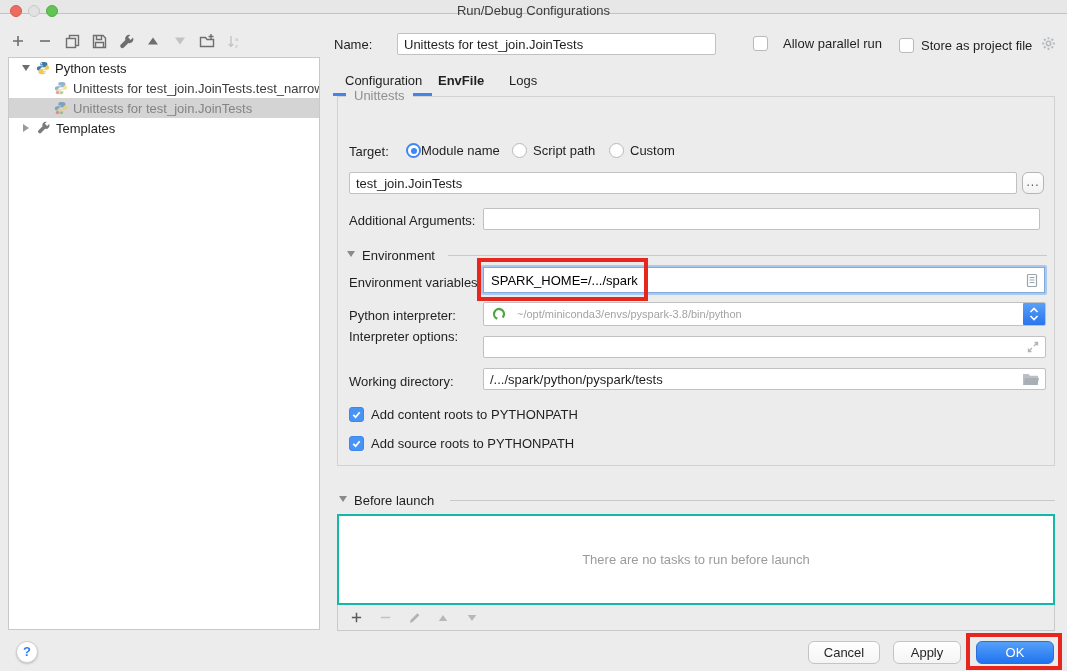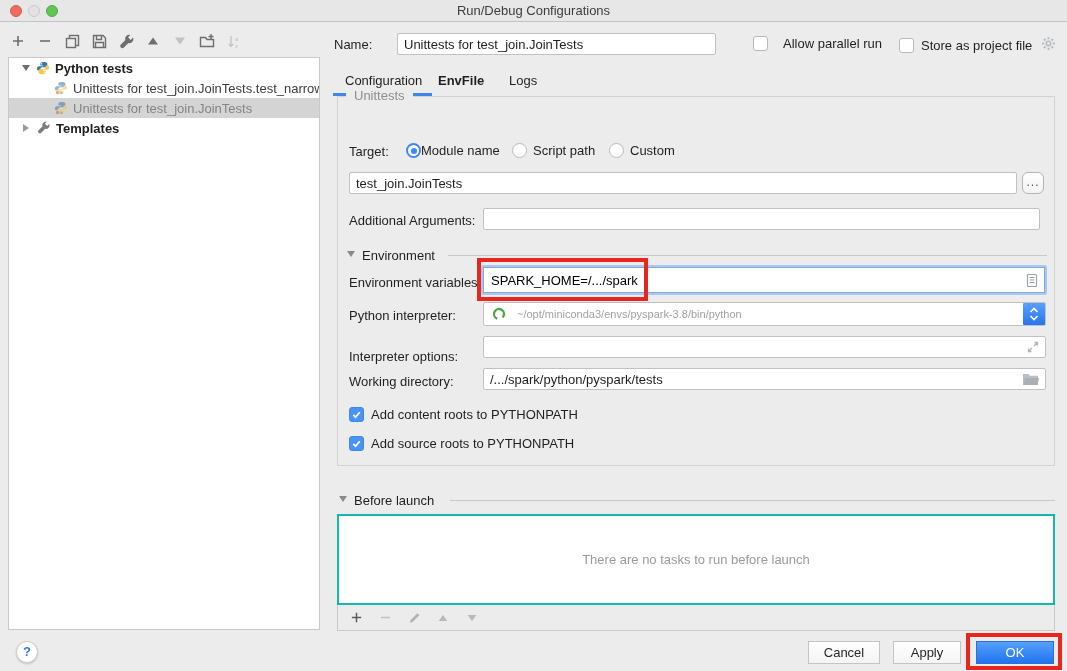--- a/index.html
+++ b/index.html
@@ -1,21 +1,21 @@
 <!DOCTYPE html>
 <html><head>
 <meta charset="utf-8">
 <style>
   * { margin:0; padding:0; box-sizing:border-box; }
   html,body { width:1067px; height:671px; }
   body { font-family:"Liberation Sans","DejaVu Sans",sans-serif; font-size:13px; color:#1f1f1f; }
   #window { position:relative; width:1067px; height:671px; background:#ececec; overflow:hidden; }
 
   
-  .titlebar { position:absolute; left:0; top:0; width:1067px; height:22px;
+  .titlebar { position:absolute; left:0; top:0; width:1067px; height:14px;
               background:#e7e7e7; border-bottom:1px solid #c3c3c3; }
   .title { position:absolute; left:0; right:0; top:0; height:22px; line-height:22px;
            text-align:center; color:#3d3d3d; font-weight:500; }
   .tl { position:absolute; top:5px; width:12px; height:12px; border-radius:50%; }
   .tl.red   { left:10px; background:#ed6b5f; border:1px solid #d95b50; }
   .tl.mid   { left:28px; background:#e2e2e2; border:1px solid #c9c9c9; }
   .tl.green { left:46px; background:#62c454; border:1px solid #4fae43; }
 
   
   .lp-toolbar { position:absolute; left:10px; top:31px; height:20px; display:flex; gap:11px; align-items:center; }
@@ -24,21 +24,21 @@
               background:#ffffff; border:1px solid #c9c9c9; overflow:hidden; }
   .trow { position:relative; height:20px; display:flex; align-items:center; white-space:nowrap; }
   .trow.sel { background:#d4d4d4; }
   .trow .lbl { overflow:hidden; }
   .tw-exp-down { width:0; height:0; border-left:4.5px solid transparent; border-right:4.5px solid transparent;
                  border-top:6px solid #6e6e6e; margin-left:13px; }
   .tw-exp-right { width:0; height:0; border-top:4.5px solid transparent; border-bottom:4.5px solid transparent;
                   border-left:6px solid #9b9b9b; margin-left:14px; }
   .ticon { width:14px; height:14px; flex:0 0 14px; margin-right:5px; }
   .faded { opacity:.55; }
-  .bold { font-weight:bold; }
+  .bold { font-weight:normal; }
   .graytext { color:#848484; }
   .darktext { color:#3c3c3c; }
 
   
   .abs { position:absolute; }
   .row { position:absolute; display:flex; align-items:center; }
   input.fld { height:22px; border:1px solid #c1c1c1; background:#fff; font:13px "Liberation Sans",sans-serif;
               color:#1f1f1f; padding:0 6px; border-radius:2px; outline:none; }
   .cb { width:15px; height:15px; border:1px solid #b9b9b9; border-radius:3px; background:#fff; flex:0 0 15px; }
   .cb.checked { background:#4793f6; border-color:#3f87ec; display:flex; align-items:center; justify-content:center; }
@@ -85,21 +85,21 @@
 
   
   .bl-box { position:absolute; left:337px; top:514px; width:718px; height:91px; background:#fff;
             border:2px solid #14b8a6; display:flex; align-items:center; justify-content:center; }
   .bl-empty { color:#9b9b9b; }
   .bl-toolbar { position:absolute; left:337px; top:605px; width:718px; height:26px;
                 border:1px solid #c9c9c9; border-top:none; background:#ececec;
                 display:flex; align-items:center; gap:13px; padding-left:10px; }
 
   
-  .btn { position:absolute; height:23px; border:1px solid #c4c4c4; border-radius:0;
+  .btn { position:absolute; height:23px; border:1px solid #c4c4c4; border-radius:6px;
          background:linear-gradient(#ffffff,#f4f4f4); text-align:center; line-height:21px; color:#262626; }
   .btn.primary { background:linear-gradient(#55a0f8,#2174f1); border-color:#2d6fd8; color:#fff; }
   .help-circle { position:absolute; left:16px; top:641px; width:22px; height:22px; border-radius:50%;
                  background:#fff; border:1px solid #cfcfcf; box-shadow:0 1px 2px rgba(0,0,0,.18);
                  color:#2f7df6; font-weight:bold; text-align:center; line-height:20px; }
 </style>
 </head>
 <body>
 
 <div id="window">
@@ -289,21 +289,21 @@
         </svg>
       </span>
     <span class="path-text">~/opt/miniconda3/envs/pyspark-3.8/bin/python</span>
     <span class="stepper">
       <svg width="12" height="16" viewBox="0 0 12 16" fill="none" stroke="#fff" stroke-width="1.6">
         <path d="M2.5 6l3.5-3.5L9.5 6M2.5 10l3.5 3.5L9.5 10"></path>
         </svg>
       </span>
   </div>
 
-  <div class="row" style="left:349px; top:348px; height:16px;align-items:flex-end;">
+  <div class="row" style="left:349px; top:328px; height:16px;align-items:flex-end;">
     <span>Interpreter options:</span>
   </div>
   <input class="fld abs" style="left: 483px; top: 336px; width: 563px; padding-right: 24px;" value="">
   <span class="fld-icon" style="left:1026px; top:336px; height:22px;">
     <svg width="14" height="14" viewBox="0 0 14 14" fill="none" stroke="#b3b3b3" stroke-width="1.3">
       <path d="M8.5 2.5h3v3M11.3 2.7L8 6M5.5 11.5h-3v-3M2.7 11.3L6 8"></path>
       </svg>
     </span>
 
   <div class="row" style="left:349px; top:373px; height:16px;">

